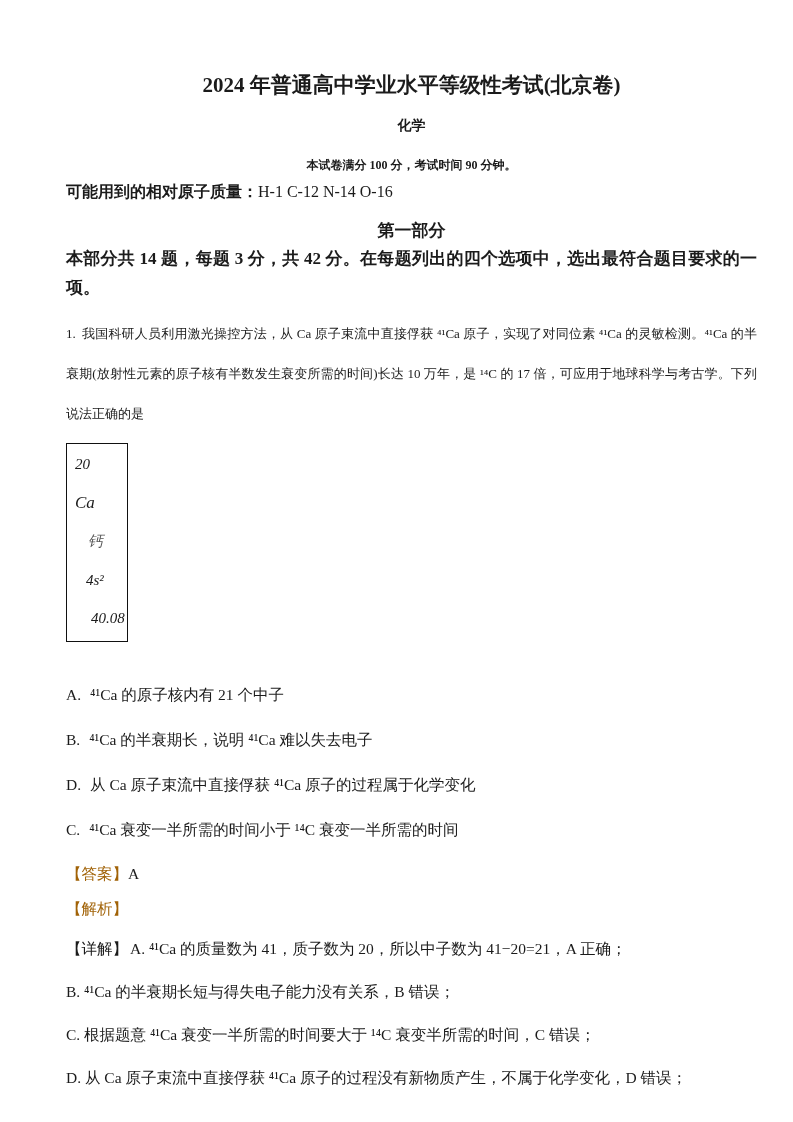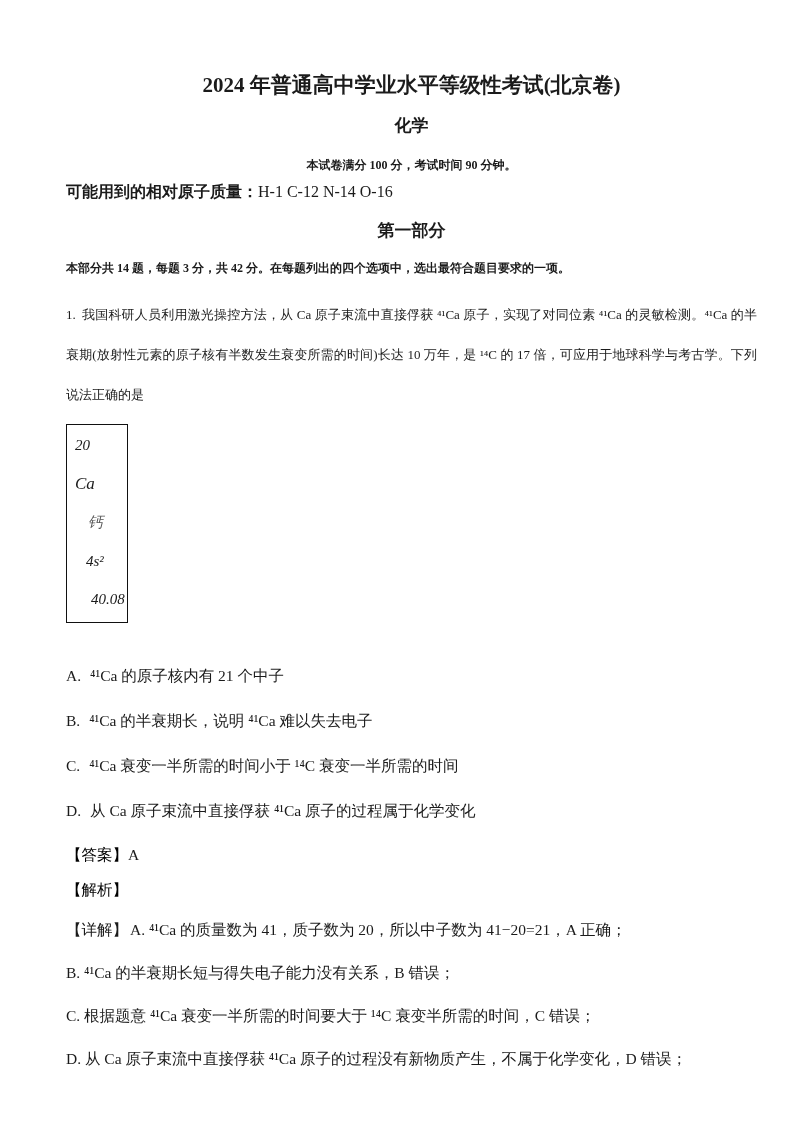--- a/index.html
+++ b/index.html
@@ -21,21 +21,21 @@
   .doc-title {
     text-align: center;
     font-weight: bold;
     font-size: 21px;
     line-height: 30px;
     font-family: "Liberation Serif", "DejaVu Serif", serif;
   }
   .subject-title {
     text-align: center;
     font-weight: bold;
-    font-size: 17px;
+    font-size: 14px;
     line-height: 26px;
     margin-top: 13px;
   }
   .exam-info {
     text-align: center;
     font-weight: bold;
     font-size: 12px;
     line-height: 24px;
     margin-top: 14px;
   }
@@ -48,23 +48,23 @@
   .atomic-mass-values { font-family: "Liberation Serif", "DejaVu Serif", serif; }
   .section-heading {
     text-align: center;
     font-weight: bold;
     font-size: 17px;
     line-height: 24px;
     margin-top: 15px;
   }
   .section-instructions {
     font-weight: bold;
-    font-size: 12px;
+    font-size: 17px;
     line-height: 29px;
-    margin-top: 11px;
+    margin-top: 1px;
     text-align: justify;
   }
   .question-text-block {
     margin-top: 12px;
     font-size: 13px;
     line-height: 40px;
     text-align: justify;
   }
   .question-number { margin-right: 6px; }
   .element-box {
@@ -94,21 +94,21 @@
     margin-bottom: 19px;
     white-space: nowrap;
   }
   .option-label { margin-right: 9px; }
   .answer-block { margin-top: 14px; }
   .answer-line, .analysis-line {
     font-size: 15.5px;
     line-height: 24px;
     margin-bottom: 11px;
   }
-  .accent { color: #000000; }
+  .accent { color: #a16207; }
   .detail-block { margin-top: 15px; }
   .detail-row {
     font-size: 15.5px;
     line-height: 26px;
     margin-bottom: 17px;
     text-align: justify;
   }
   .detail-label { margin-right: 2px; }
 </style>
 </head>
@@ -143,24 +143,24 @@
   </div>
 
   <div class="options-block">
     <div class="option-row">
       <span class="option-label">A.</span><span>⁴¹Ca 的原子核内有 21 个中子</span>
     </div>
     <div class="option-row">
       <span class="option-label">B.</span><span>⁴¹Ca 的半衰期长，说明 ⁴¹Ca 难以失去电子</span>
     </div>
     <div class="option-row">
-      <span class="option-label">C.</span><span>⁴¹Ca 衰变一半所需的时间小于 ¹⁴C 衰变一半所需的时间</span>
+      <span class="option-label">D.</span><span>从 Ca 原子束流中直接俘获 ⁴¹Ca 原子的过程属于化学变化</span>
     </div>
     <div class="option-row">
-      <span class="option-label">D.</span><span>从 Ca 原子束流中直接俘获 ⁴¹Ca 原子的过程属于化学变化</span>
+      <span class="option-label">C.</span><span>⁴¹Ca 衰变一半所需的时间小于 ¹⁴C 衰变一半所需的时间</span>
     </div>
   </div>
 
   <div class="answer-block">
     <div class="answer-line">
       <span class="accent">【答案】</span><span>A</span>
     </div>
     <div class="analysis-line">
       <span class="accent">【解析】</span>
     </div>

